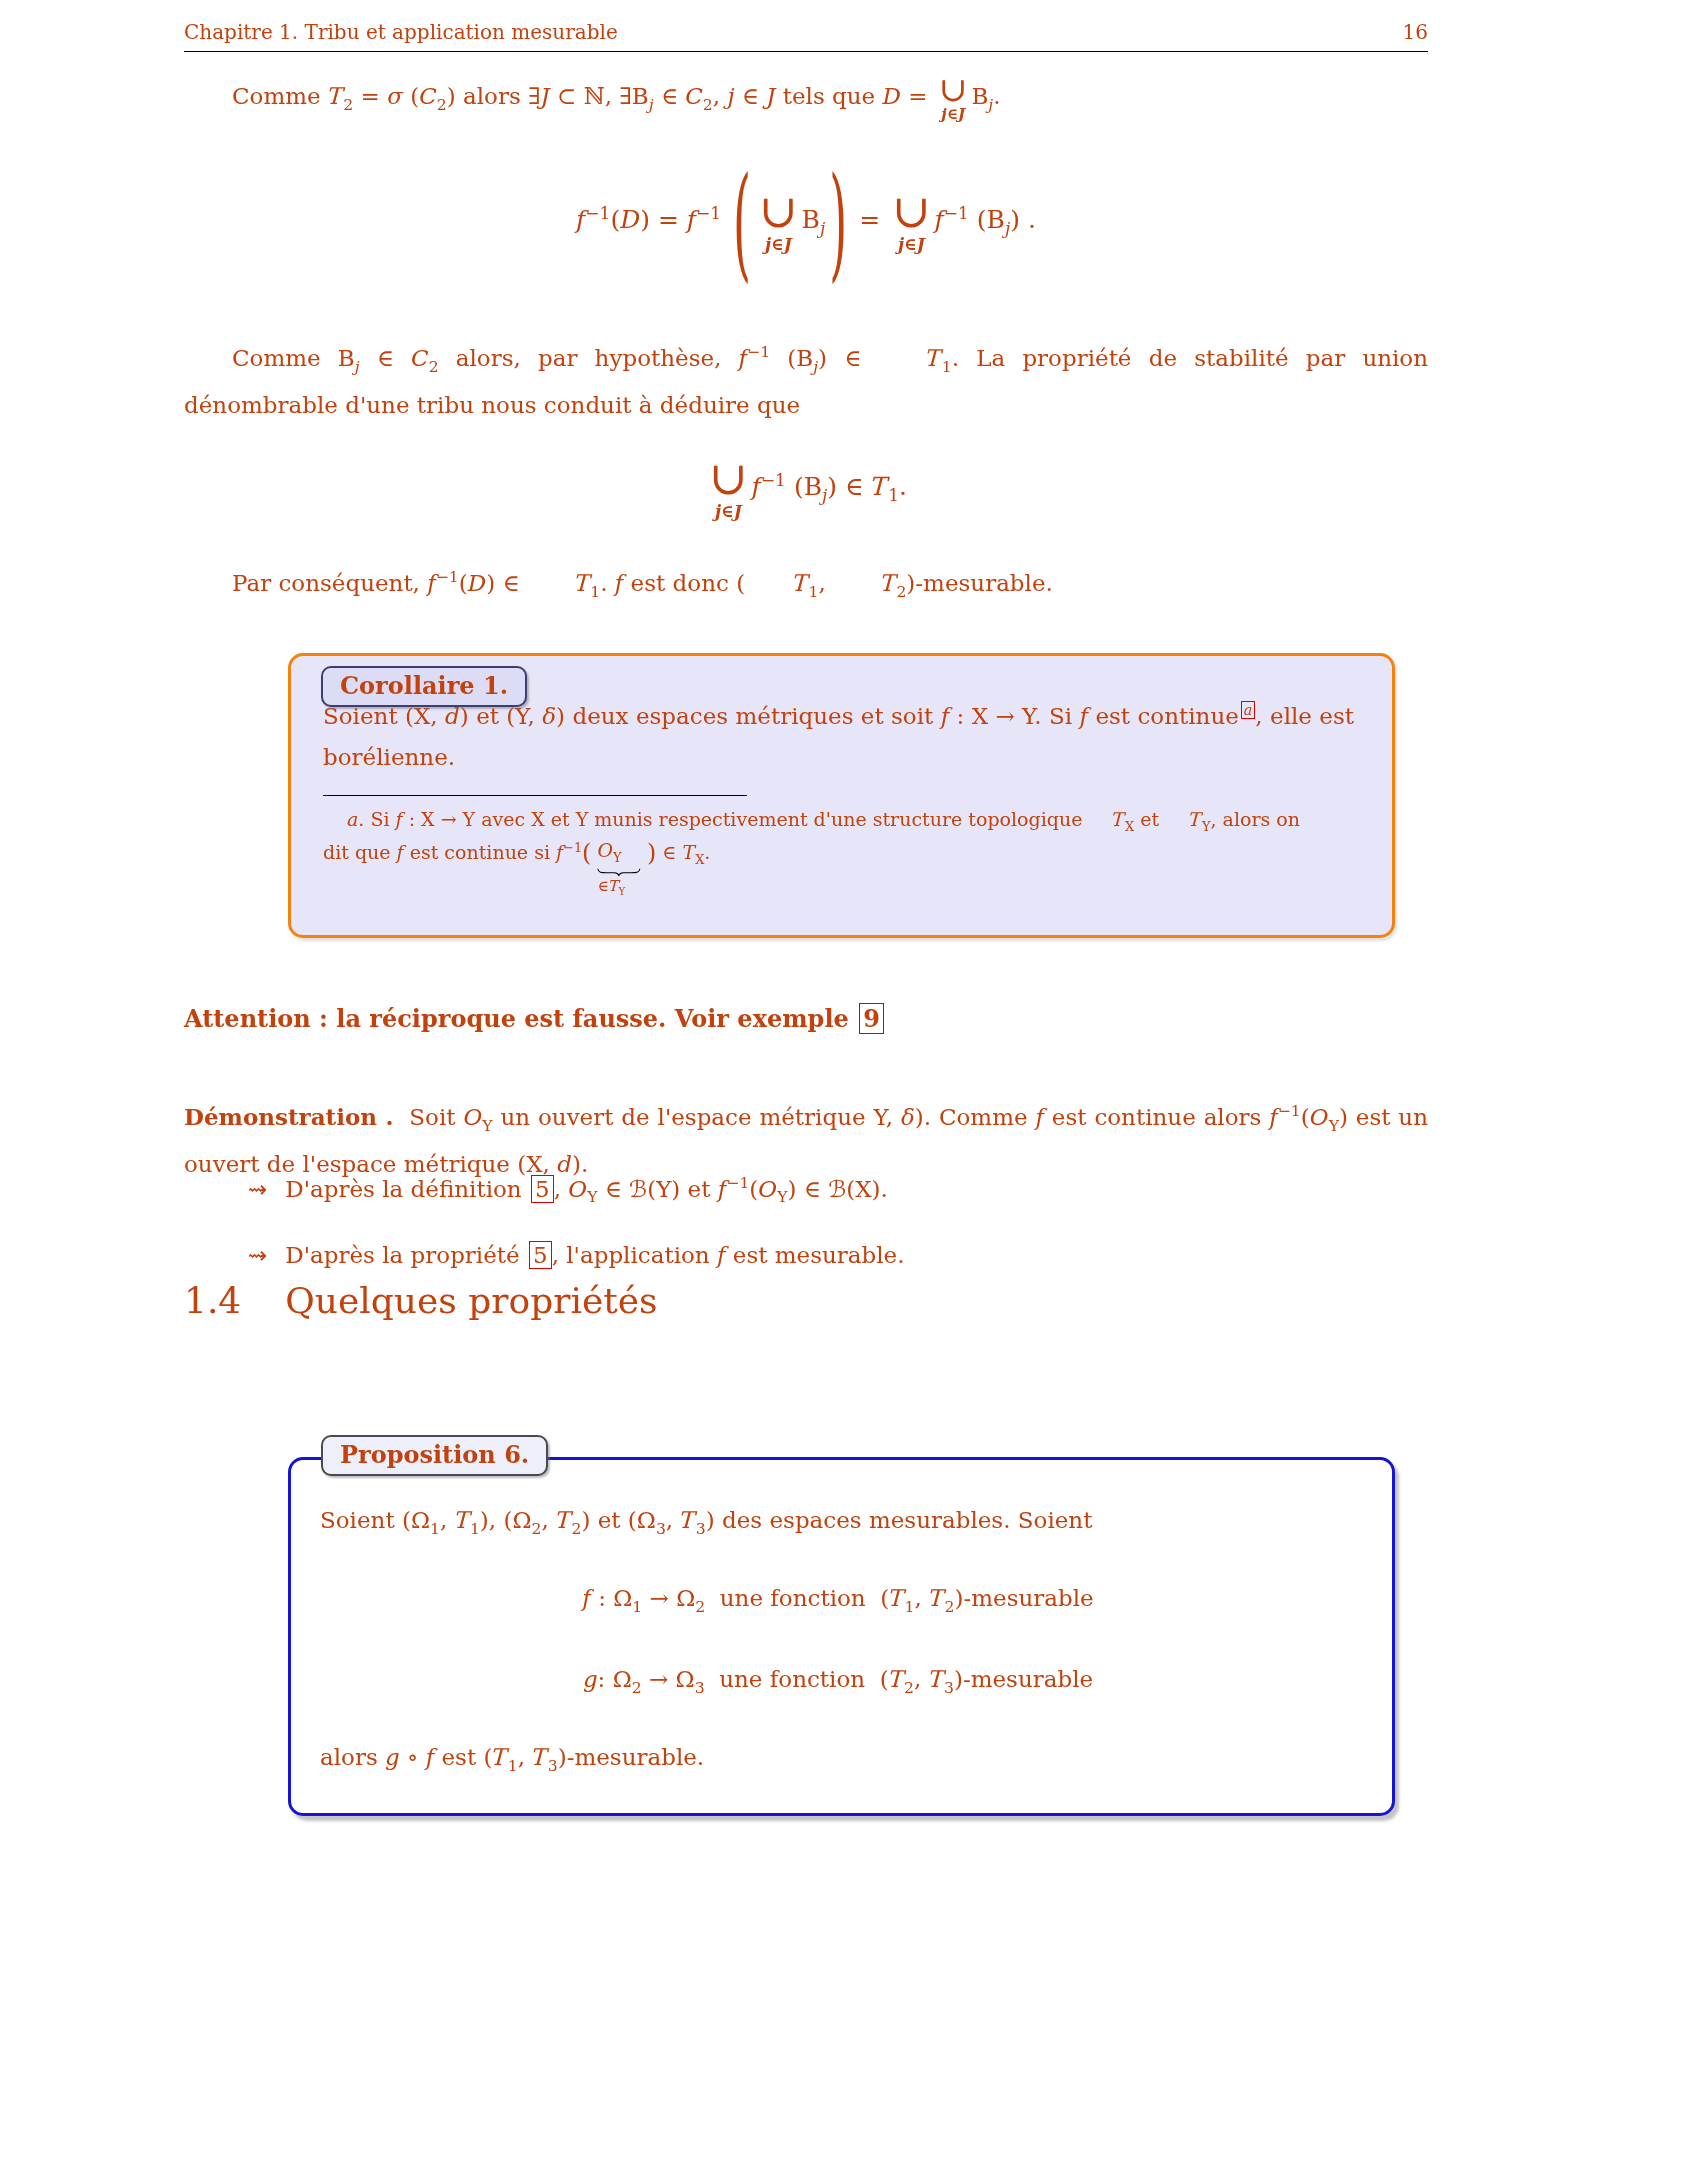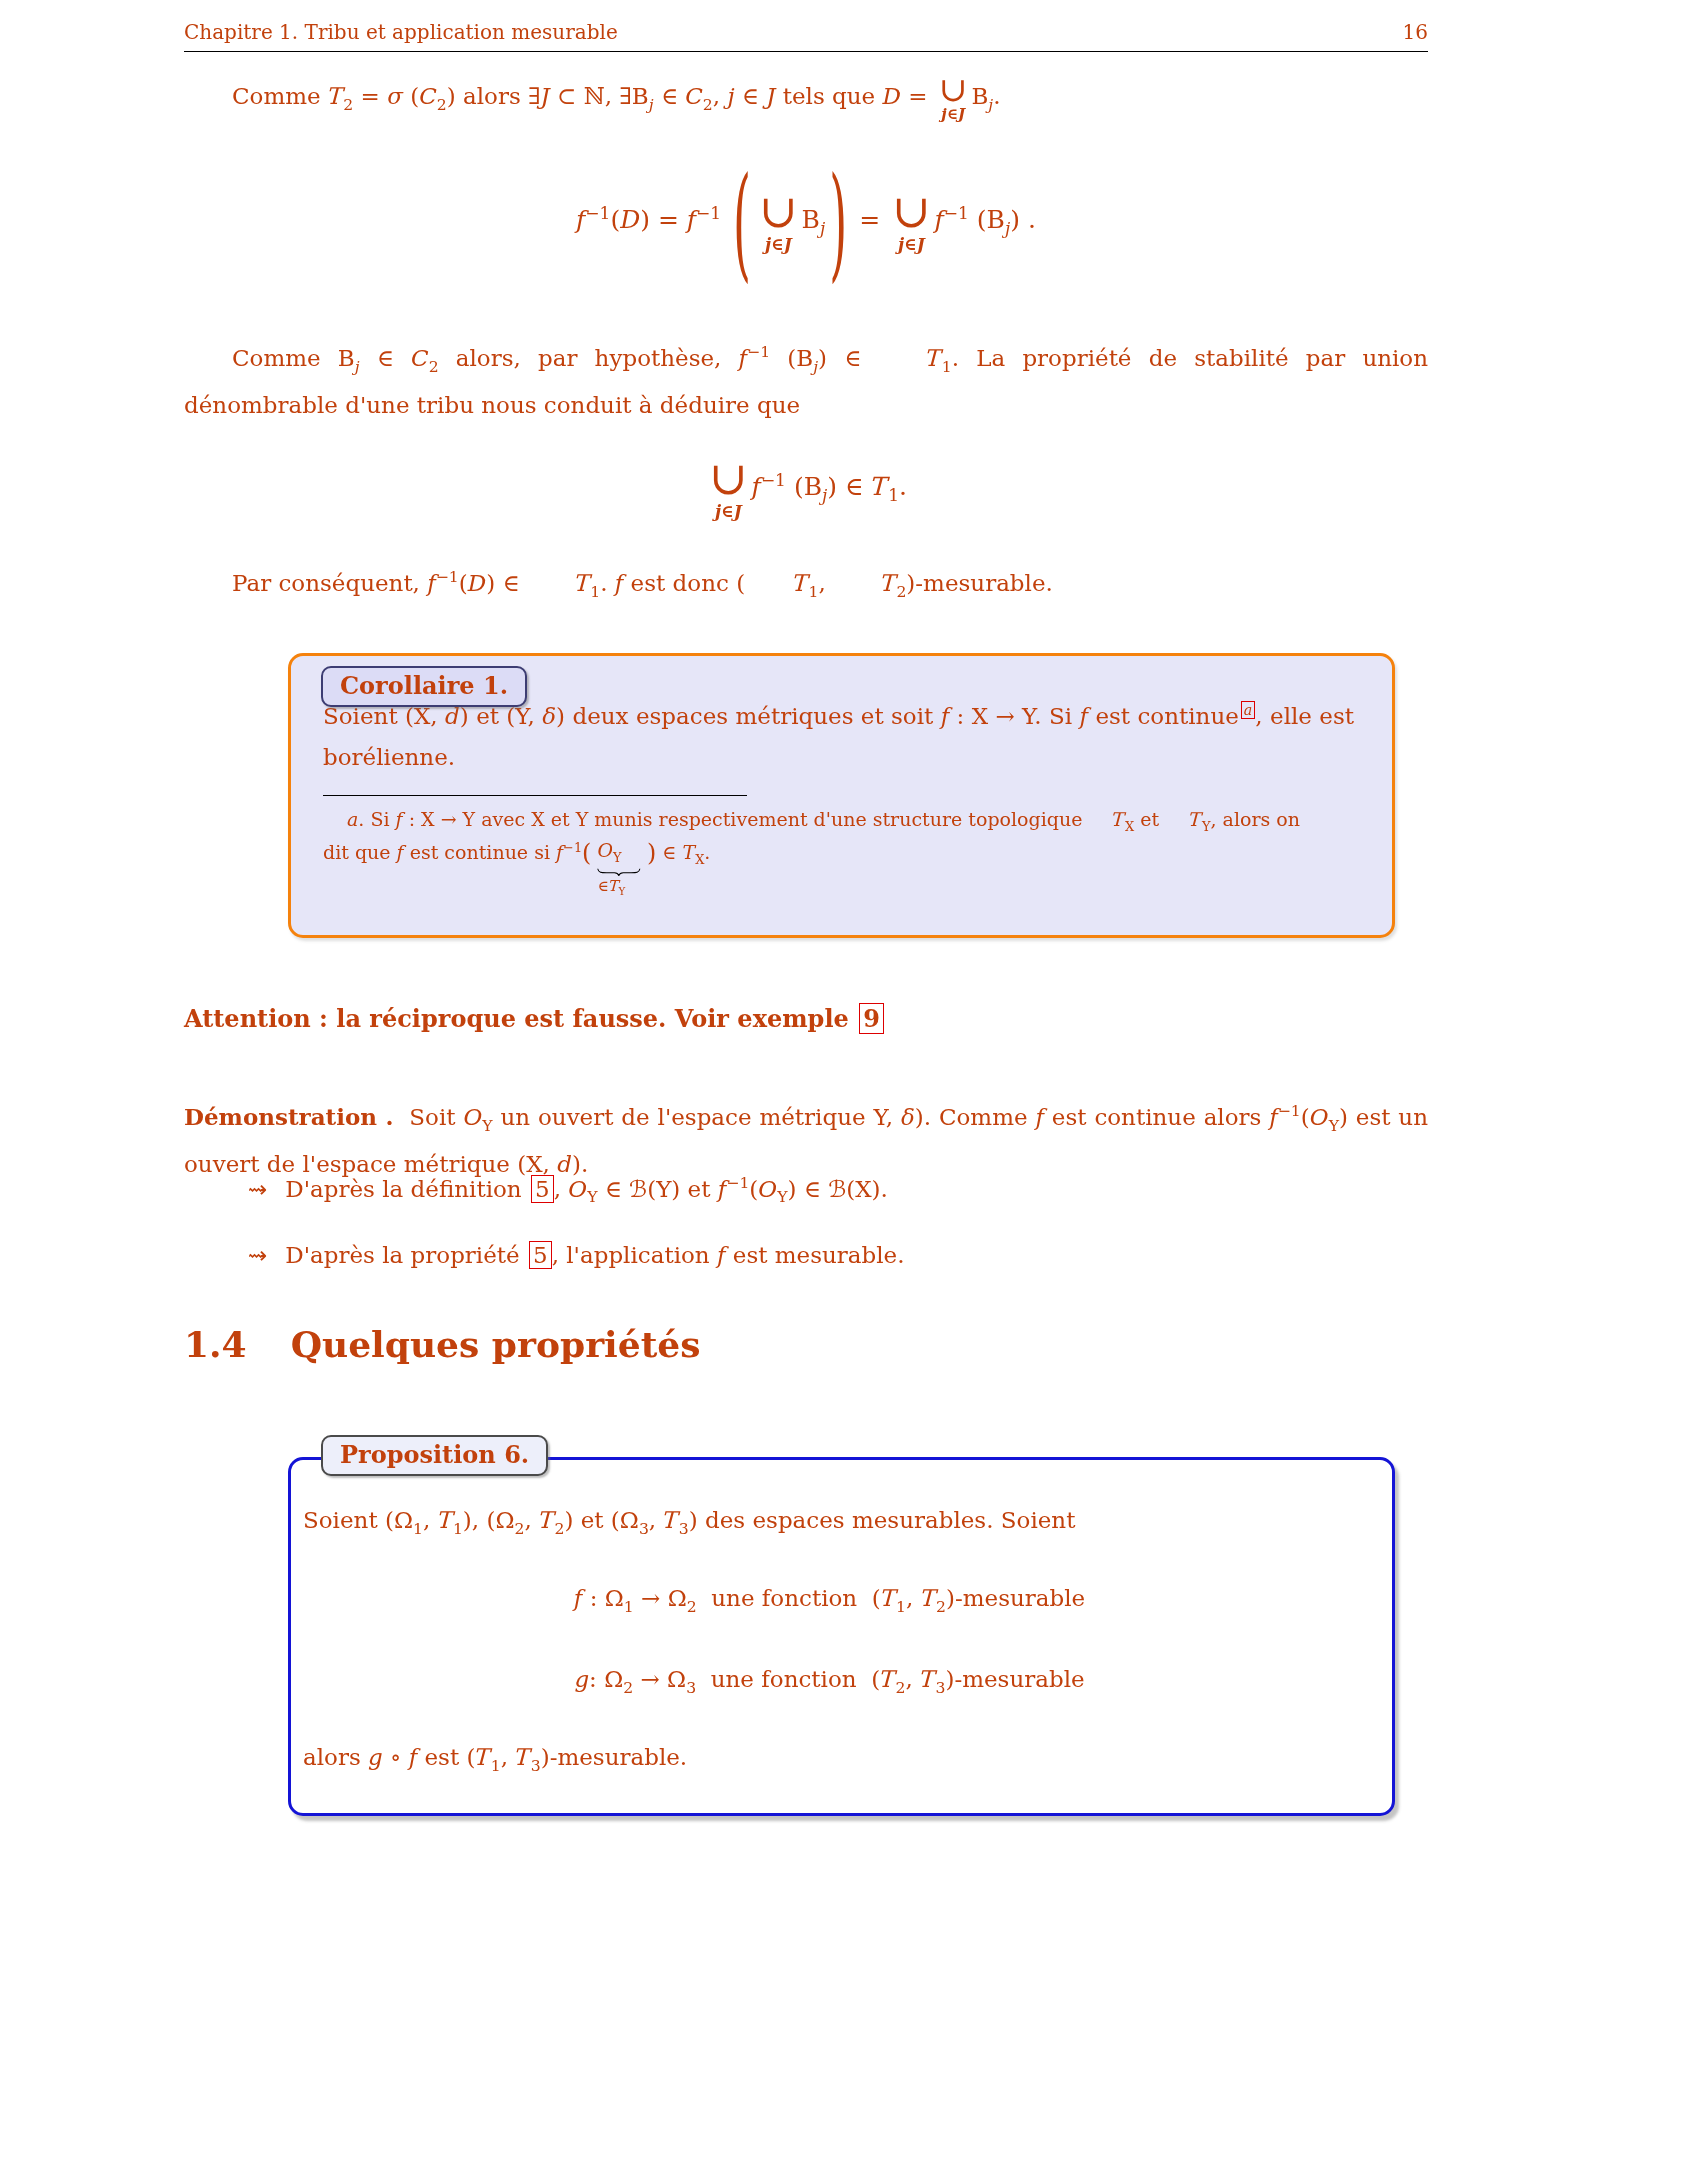--- a/index.html
+++ b/index.html
@@ -62,26 +62,26 @@
   .ub{display:inline-flex;flex-direction:column;align-items:flex-start;
       vertical-align:top;min-width:40px;margin:0 6px;}
   .ub-svg{display:block;width:100%;height:8px;margin-top:1px;}
   .ub-label{font-size:15px;line-height:1.2;margin-top:1px;}
 
   .attention{position:absolute;left:184px;top:988px;font-weight:bold;font-size:24px;margin-top:16px;}
 
   .proofitem{position:absolute;left:248px;width:1178px;font-size:23px;display:flex;align-items:baseline;}
   .arrow{font-family:"DejaVu Sans","DejaVu Serif",sans-serif;font-size:23px;margin-right:18px;}
 
-  .sec{position:absolute;left:184px;top:1323px;font-weight:bold;font-size:36px;}
+  .sec{position:absolute;left:184px;top:1280px;font-weight:normal;font-size:36px;}
   .sec .num{margin-right:44px;}
 
   .prop-box{top:1457px;height:359px;background:#fff;
             border:3.5px solid var(--box-blue,#1414d6);
-            padding:44px 36px 0 12px;box-shadow:4px 5px 3px rgba(125,125,125,0.45);}
+            padding:44px 36px 0 29px;box-shadow:4px 5px 3px rgba(125,125,125,0.45);}
   .prop-box .pill{background:#edeffa;border:2.5px solid #4a4a4a;}
   .prop-body{font-size:23px;line-height:1.45;}
   .prop-center{text-align:center;}
   .mt1{margin-top:42px;} .mt2{margin-top:44px;} .mt3{margin-top:42px;}
 </style>
 </head>
 <body>
 
 <div class="page">
 

